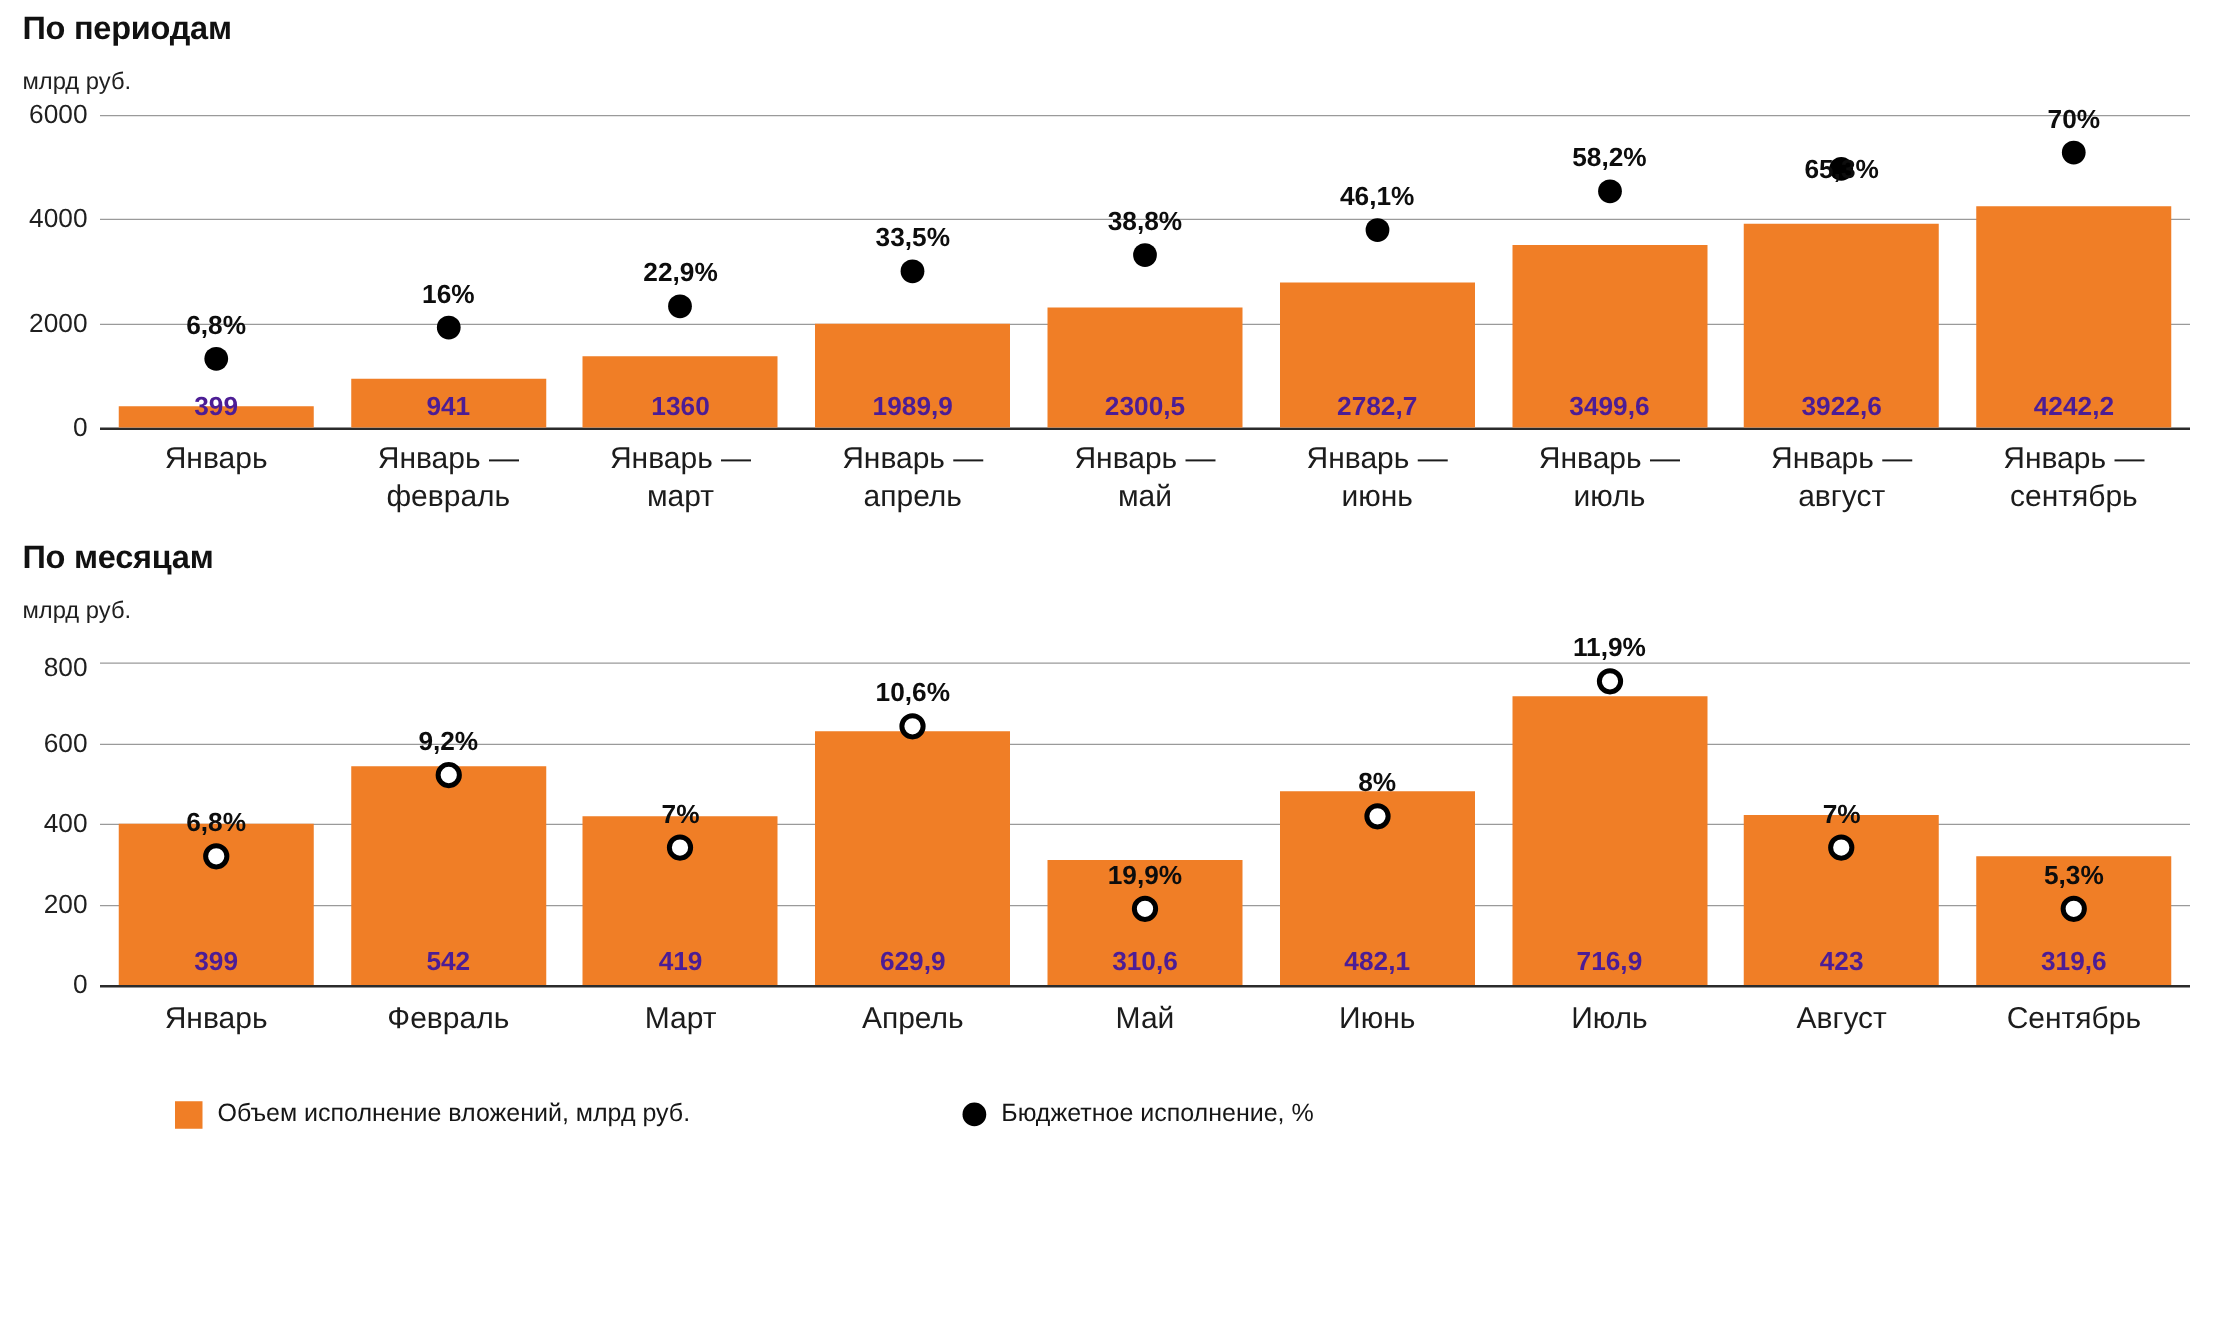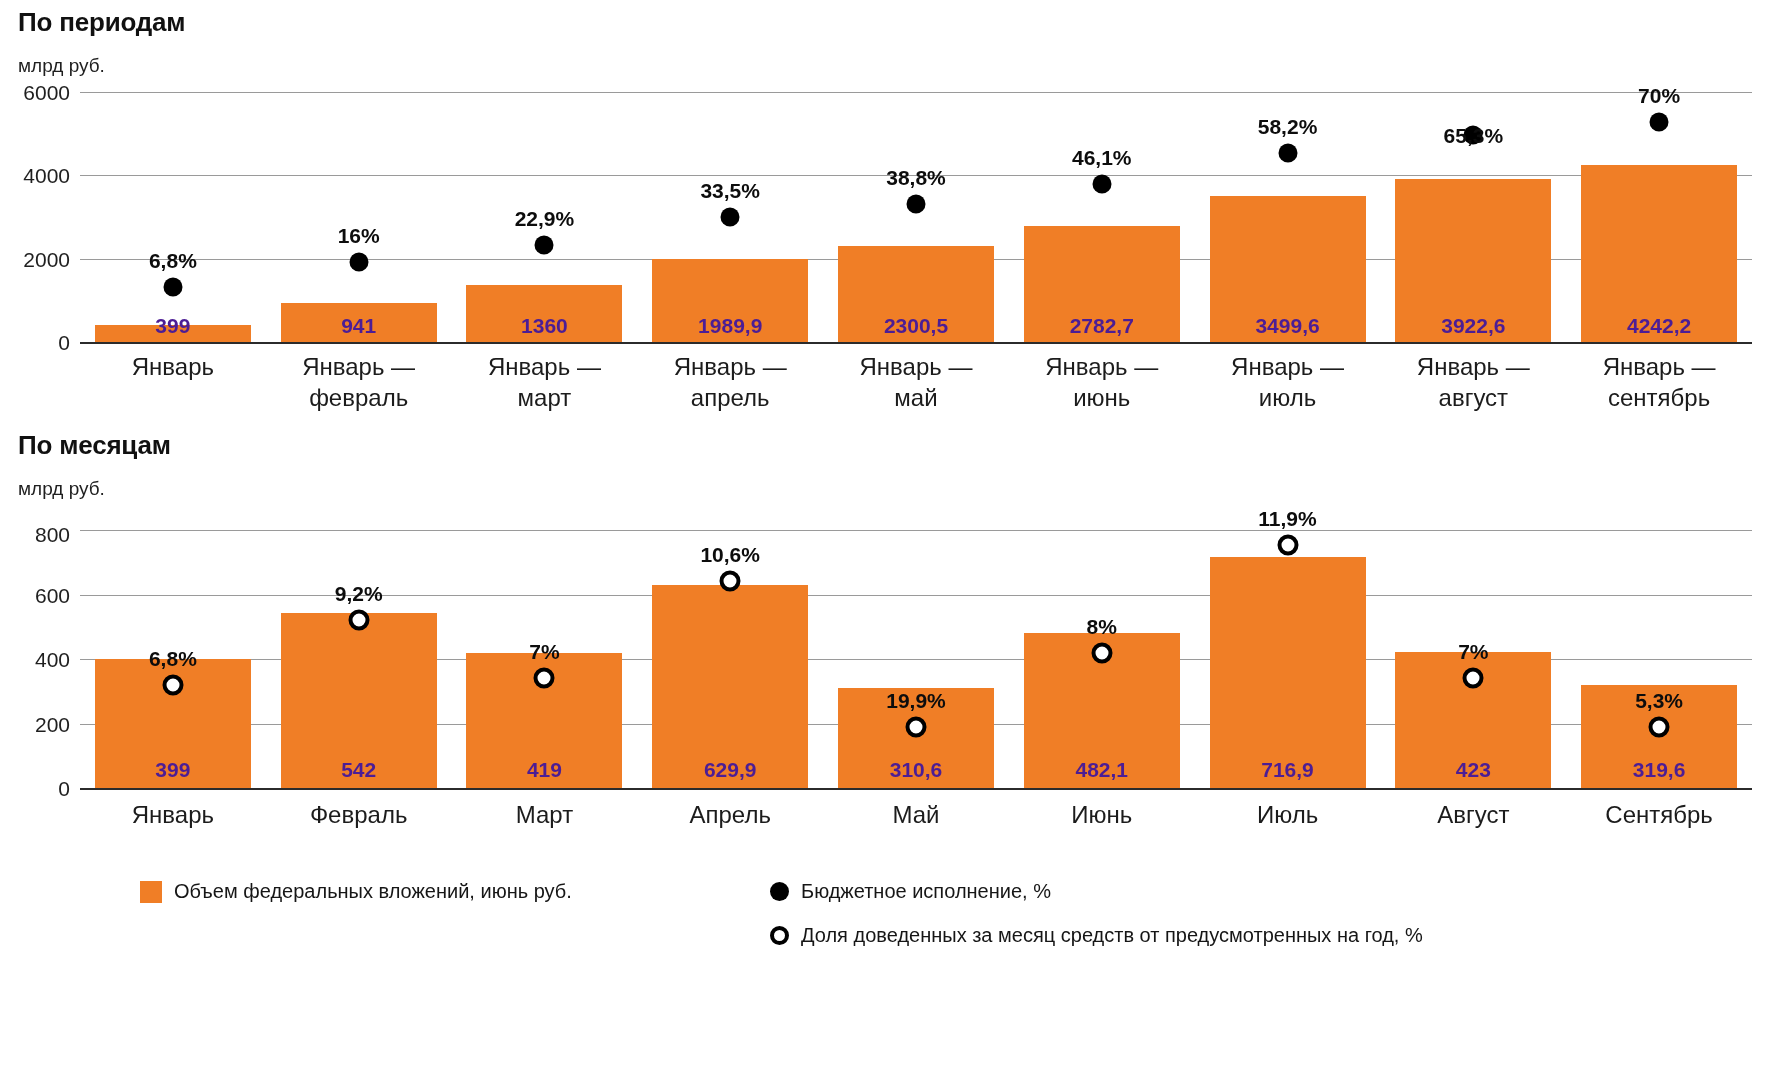--- a/index.html
+++ b/index.html
@@ -359,25 +359,21 @@
         <div class="cat-label" style="left: 55.5556%; width: 11.1111%; top: 0px;">Июнь</div>
         <div class="cat-label" style="left: 66.6667%; width: 11.1111%; top: 0px;">Июль</div>
         <div class="cat-label" style="left: 77.7778%; width: 11.1111%; top: 0px;">Август</div>
         <div class="cat-label" style="left: 88.8889%; width: 11.1111%; top: 0px;">Сентябрь</div>
       </div>
   </div>
 
   <div class="legend" style="top:880px; height:110px;">
     <div class="legend-item" style="left:140px; top:0px;">
       <span class="swatch-bar"></span>
-      <span>Объем федеральных вложений, июнь руб.</span>
+      <span>Объем исполнение вложений, млрд руб.</span>
     </div>
     <div class="legend-item" style="left:770px; top:0px;">
       <span class="swatch-dot"></span>
       <span>Бюджетное исполнение, %</span>
     </div>
-    <div class="legend-item" style="left:770px; top:44px;">
-      <span class="swatch-ring"></span>
-      <span>Доля доведенных за месяц средств от предусмотренных на год, %</span>
-    </div>
   </div>
 
 </div>
 
 </body></html>

